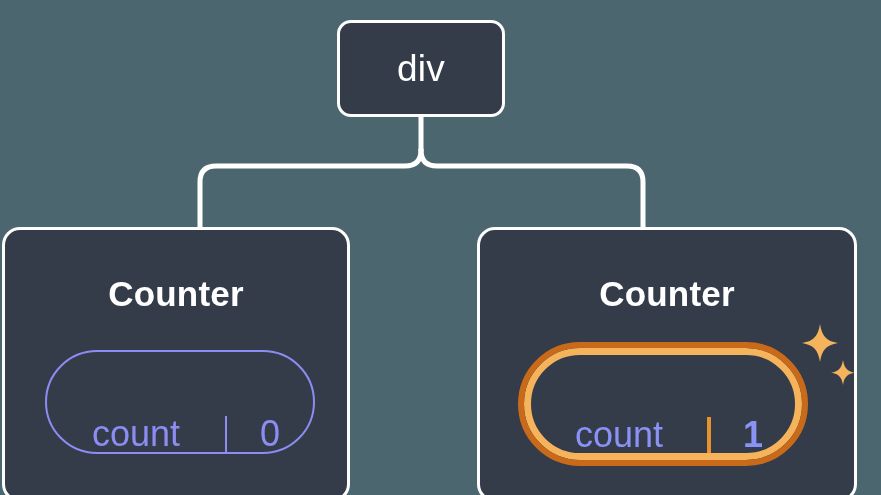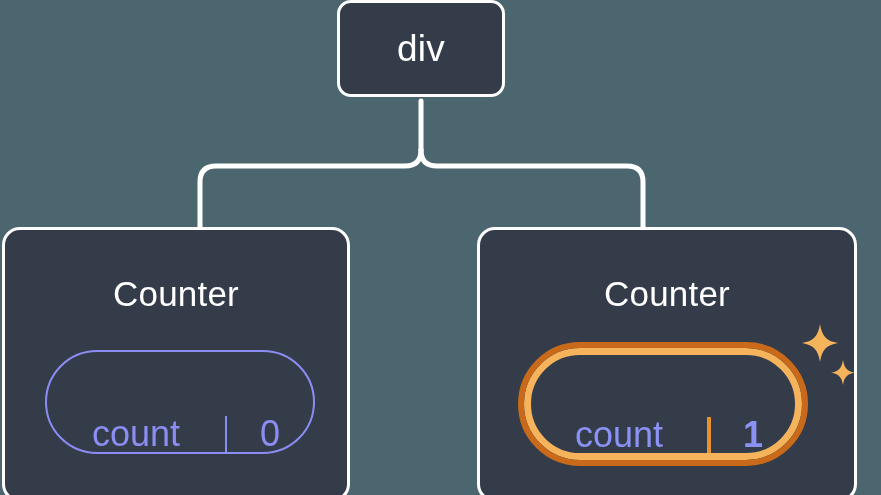--- a/index.html
+++ b/index.html
@@ -22,21 +22,21 @@
     left: 0;
     top: 0;
     width: 881px;
     height: 495px;
   }
 
   
   .root-node {
     position: absolute;
     left: 337px;
-    top: 0;
+    top: 20px;
     width: 168px;
     height: 97px;
     box-sizing: border-box;
     background: #343c4a;
     border: 3px solid #fdfdfd;
     border-radius: 14px;
     display: flex;
     align-items: center;
     justify-content: center;
   }
@@ -60,21 +60,21 @@
   .card-right { left: 477px; top: 227px; width: 380px; height: 275px; }
 
   .card-title {
     position: absolute;
     left: 0;
     right: 0;
     top: 46px;
     text-align: center;
     color: #ffffff;
     font-size: 35px;
-    font-weight: 400;
+    font-weight: 700;
     letter-spacing: 0.2px;
     line-height: 1;
   }
 
   
   .pill {
     position: absolute;
     box-sizing: border-box;
     display: flex;
     align-items: flex-end;

